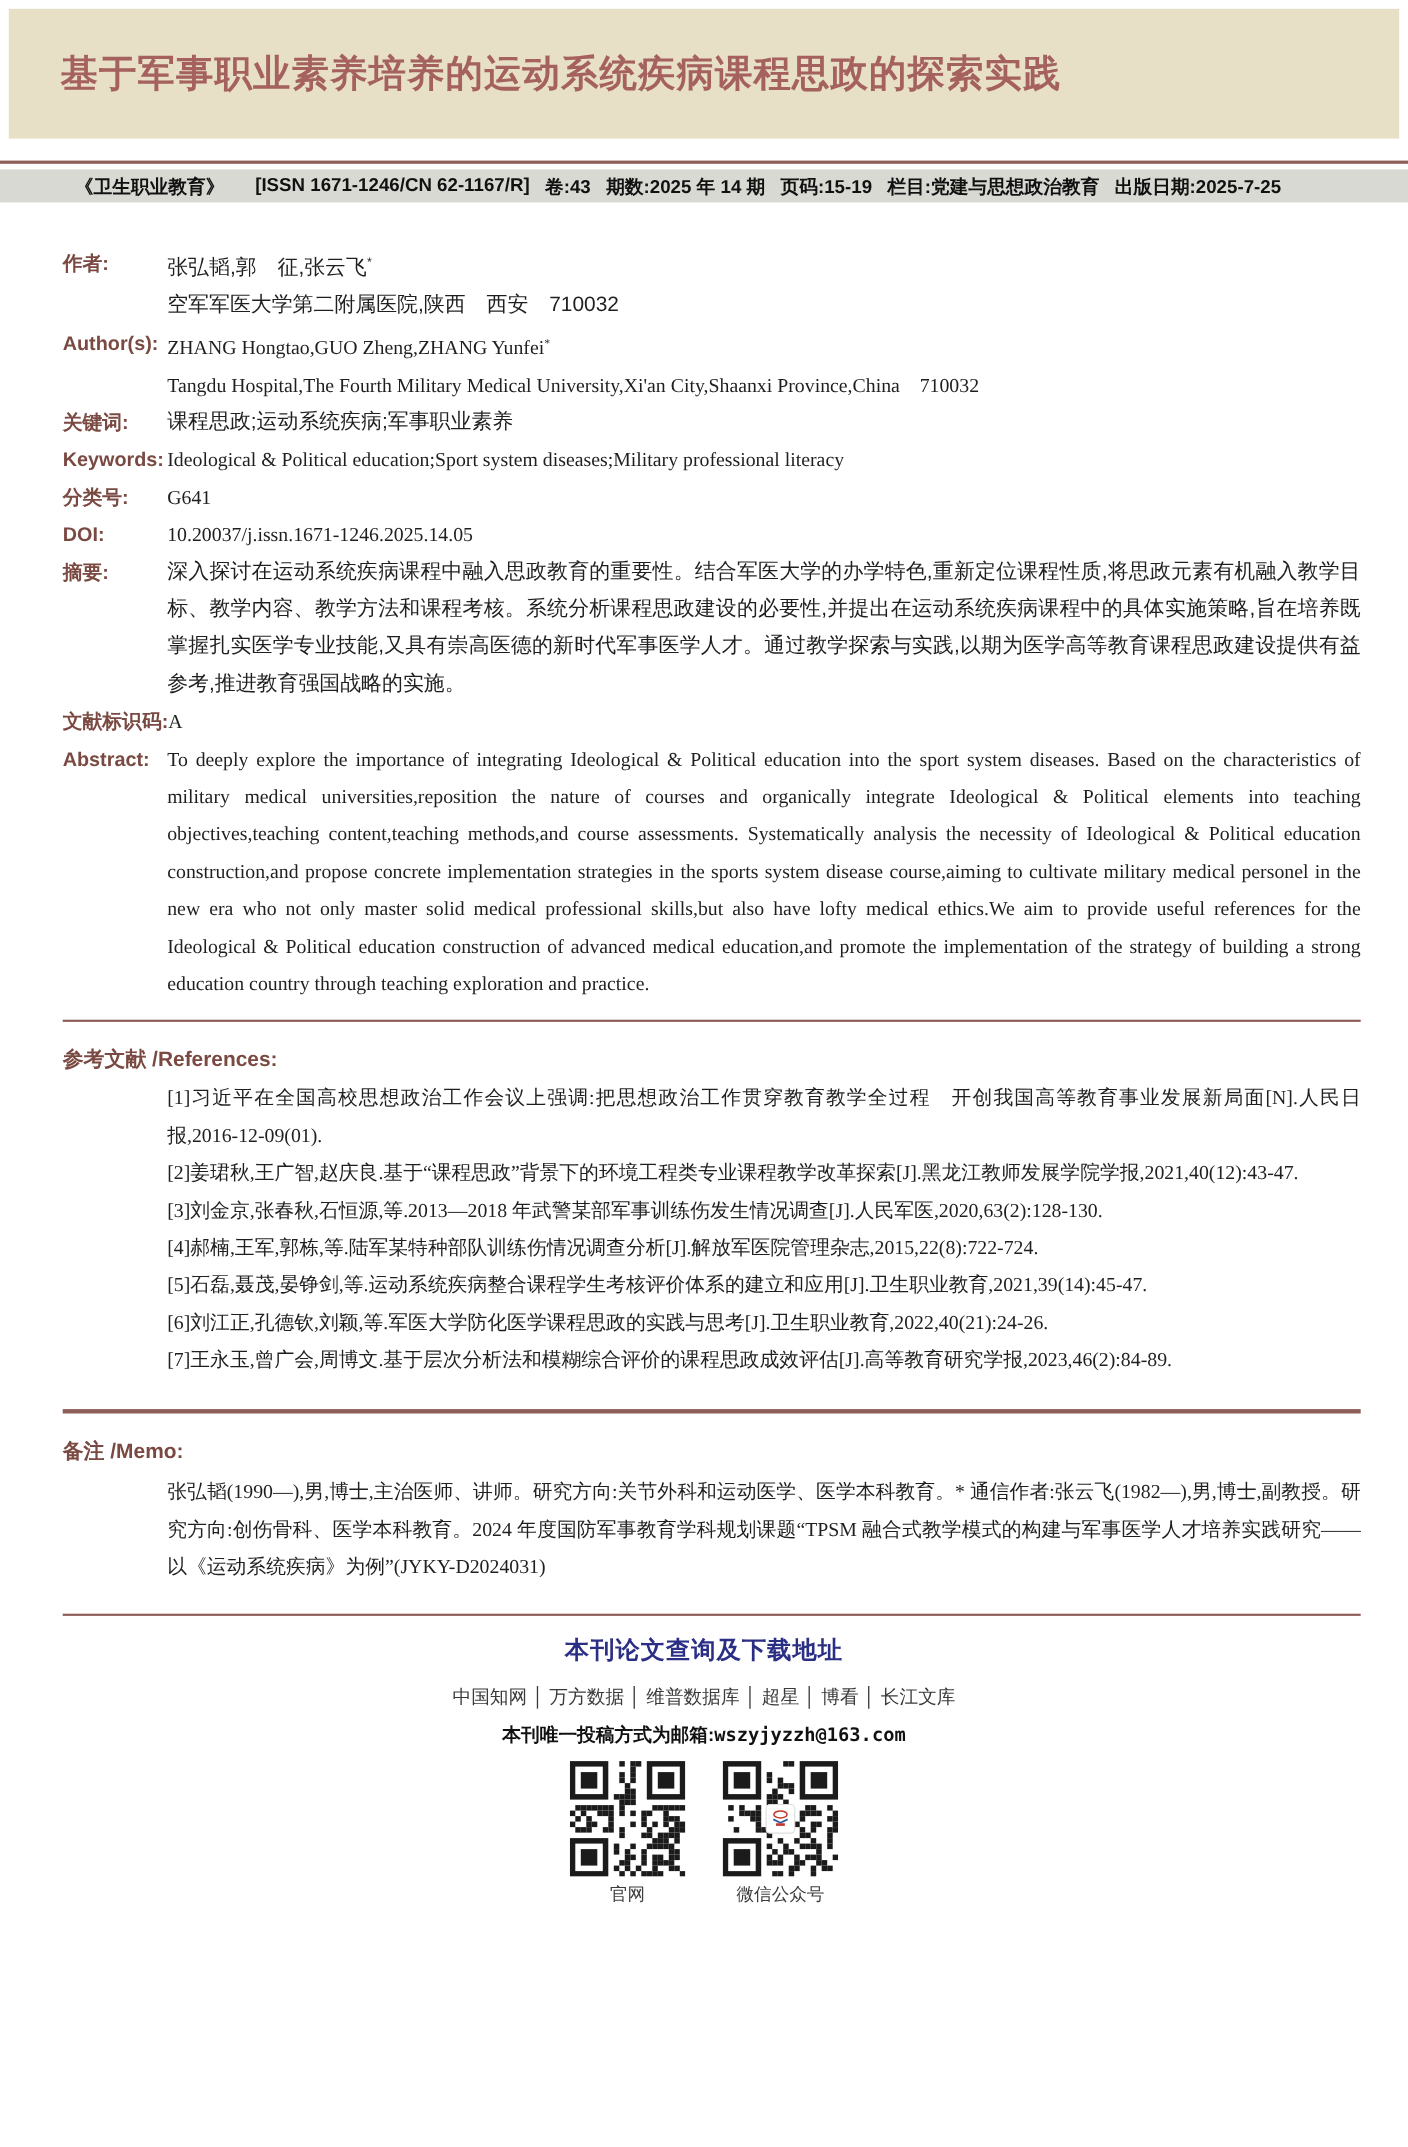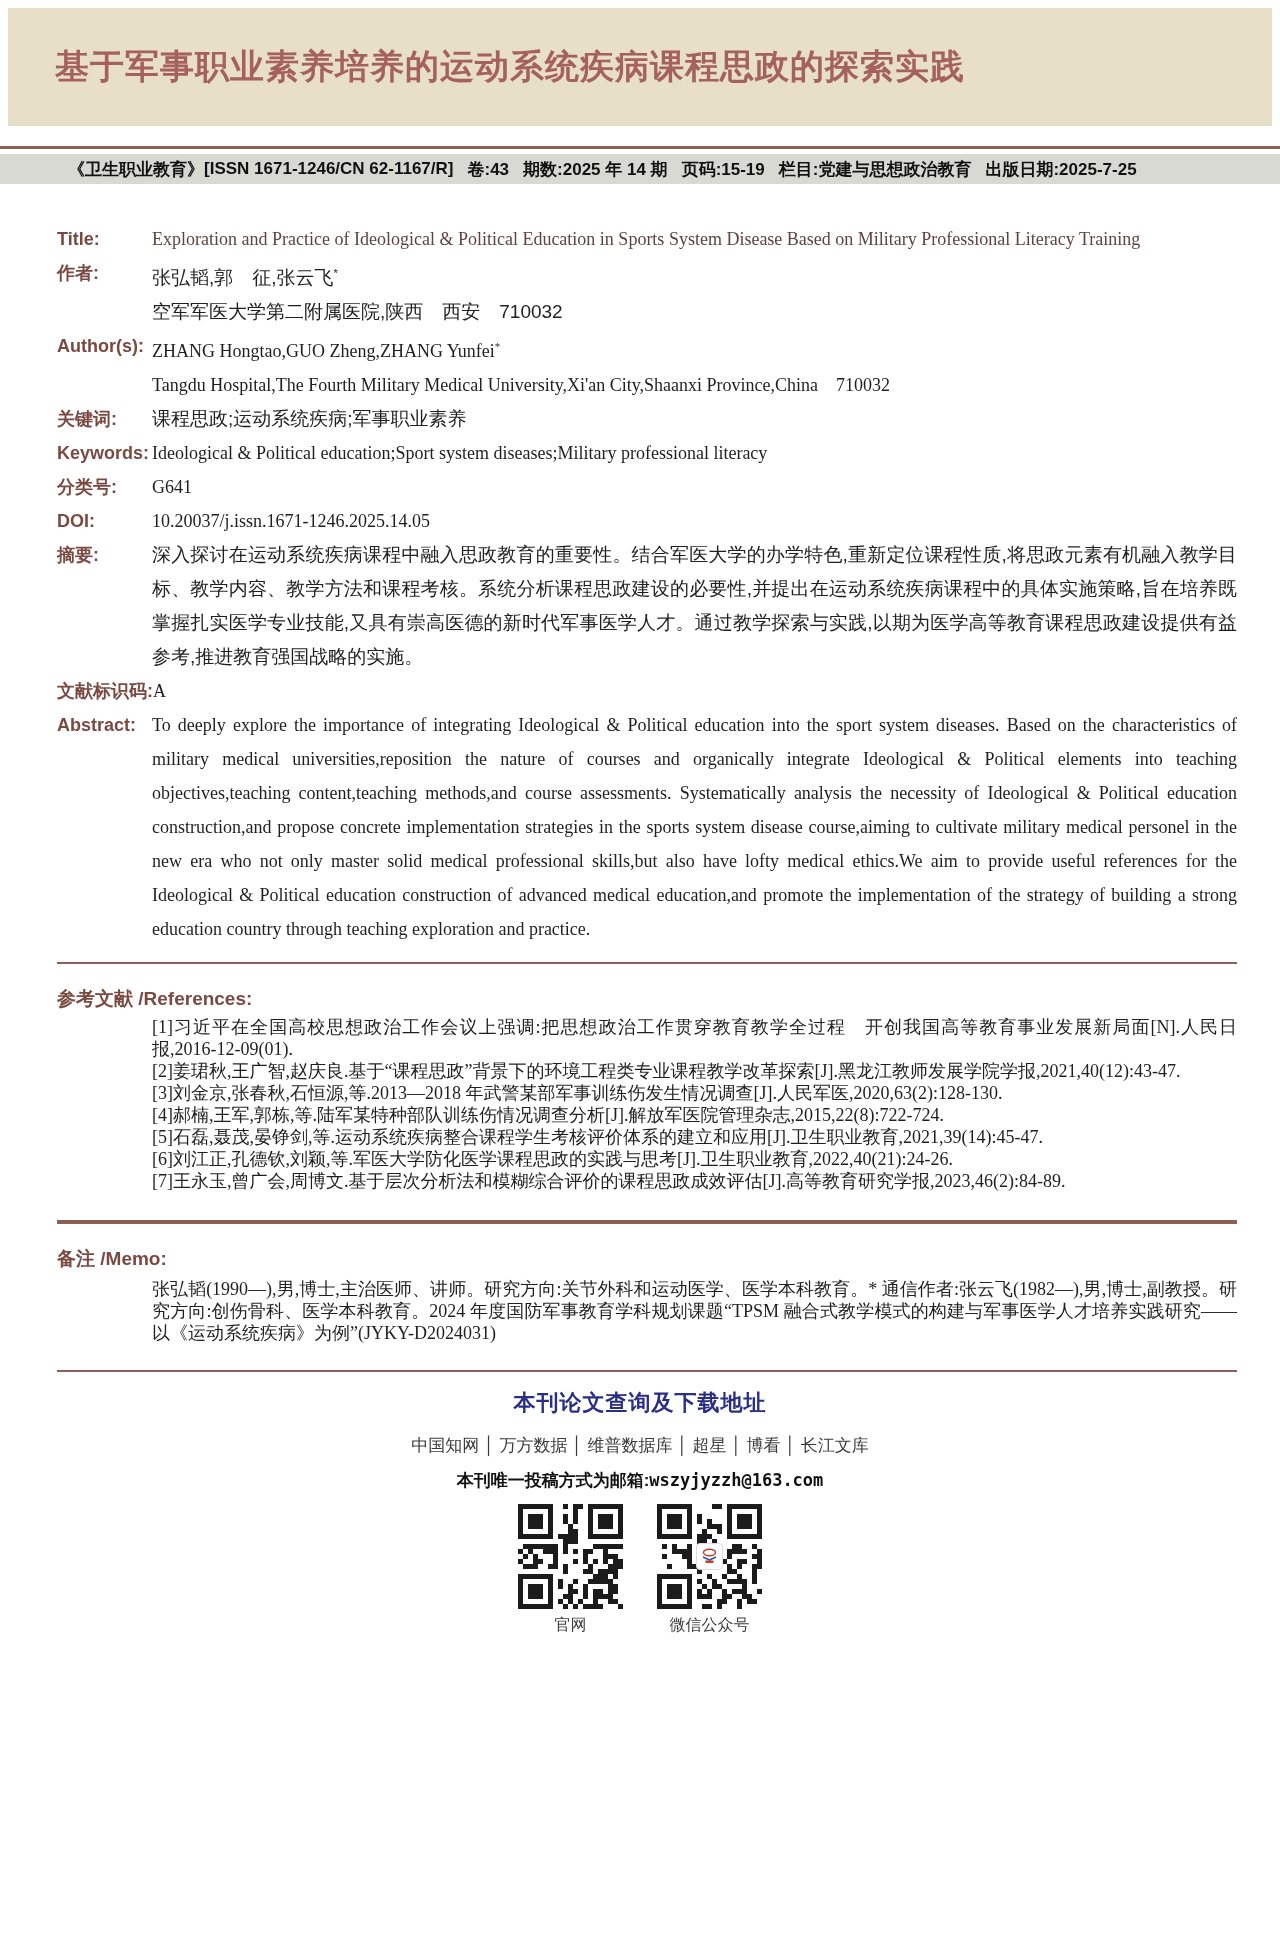--- a/index.html
+++ b/index.html
@@ -20,42 +20,42 @@
   }
   .gap-white { height:4px; background:#fff; }
   .rule-maroon-full { height:3px; background:#8e5f58; }
   .gap-white2 { height:5px; background:#fff; }
   .journal-bar {
     background:#d9d9d4; height:30px; display:flex; align-items:center;
     padding-left:68px; font-weight:bold; font-size:17px; color:#111;
     white-space:nowrap;
   }
   .journal-bar span { margin-right:14px; }
-  .journal-bar span.tight { margin-right:0; }
+  .journal-bar span.tight { margin-right:28px; }
   
   .content { padding:38px 43px 0 57px; }
   .field-row { display:flex; line-height:34px; }
   .field-label {
     min-width:95px; flex-shrink:0; font-weight:bold; color:#7a4a42;
     font-size:18px; white-space:nowrap;
   }
   .field-value { flex:1; font-size:18px; }
   .en-serif { font-family:"Liberation Serif","DejaVu Serif",serif; text-align:justify; }
   .title-en { color:#5e4440; }
   .cjk-sans { font-size:19px; }
   .cjk-just { text-align:justify; }
   sup { font-size:60%; vertical-align:super; }
   
   .hrule { margin:0 43px 0 57px; background:#8e5f58; border:none; }
   .hrule.thin { height:2px; }
   .hrule.thick { height:4px; }
   .section { padding:18px 43px 0 57px; }
   .section-header { font-weight:bold; color:#7a4a42; font-size:19px; line-height:34px; }
   .section-body {
-    margin-left:95px; font-size:18px; line-height:22px;
+    margin-left:95px; font-size:18px; line-height:34px;
     font-family:"Liberation Serif","DejaVu Serif",serif; text-align:justify;
   }
   .ref-item { }
   .memo-body { margin-top:2px; }
   .sect-pad-bottom { padding-bottom:14px; }
   
   .footer { text-align:center; padding-top:16px; }
   .footer-title { font-size:22px; font-weight:bold; color:#2b2e85; letter-spacing:1px; }
   .footer-dbs { margin-top:16px; font-size:17px; color:#3a3a3a; }
   .footer-mail { margin-top:12px; font-size:17px; font-weight:bold; color:#111; }
@@ -92,24 +92,20 @@
   <span>[ISSN 1671-1246/CN 62-1167/R]</span>
   <span>卷:43</span>
   <span>期数:2025 年 14 期</span>
   <span>页码:15-19</span>
   <span>栏目:党建与思想政治教育</span>
   <span>出版日期:2025-7-25</span>
 </div>
 
 <div class="content">
 
-  <div class="field-row">
-    <div class="field-label">Title:</div>
-    <div class="field-value en-serif title-en">Exploration and Practice of Ideological &amp; Political Education in Sports System Disease Based on Military Professional Literacy Training</div>
-  </div>
 
   <div class="field-row">
     <div class="field-label">作者:</div>
     <div class="field-value">
       <div class="cjk-sans"><span>张弘韬,郭　征,张云飞</span><sup>*</sup></div>
       <div class="cjk-sans">空军军医大学第二附属医院,陕西　西安　710032</div>
     </div>
   </div>
 
   <div class="field-row">

